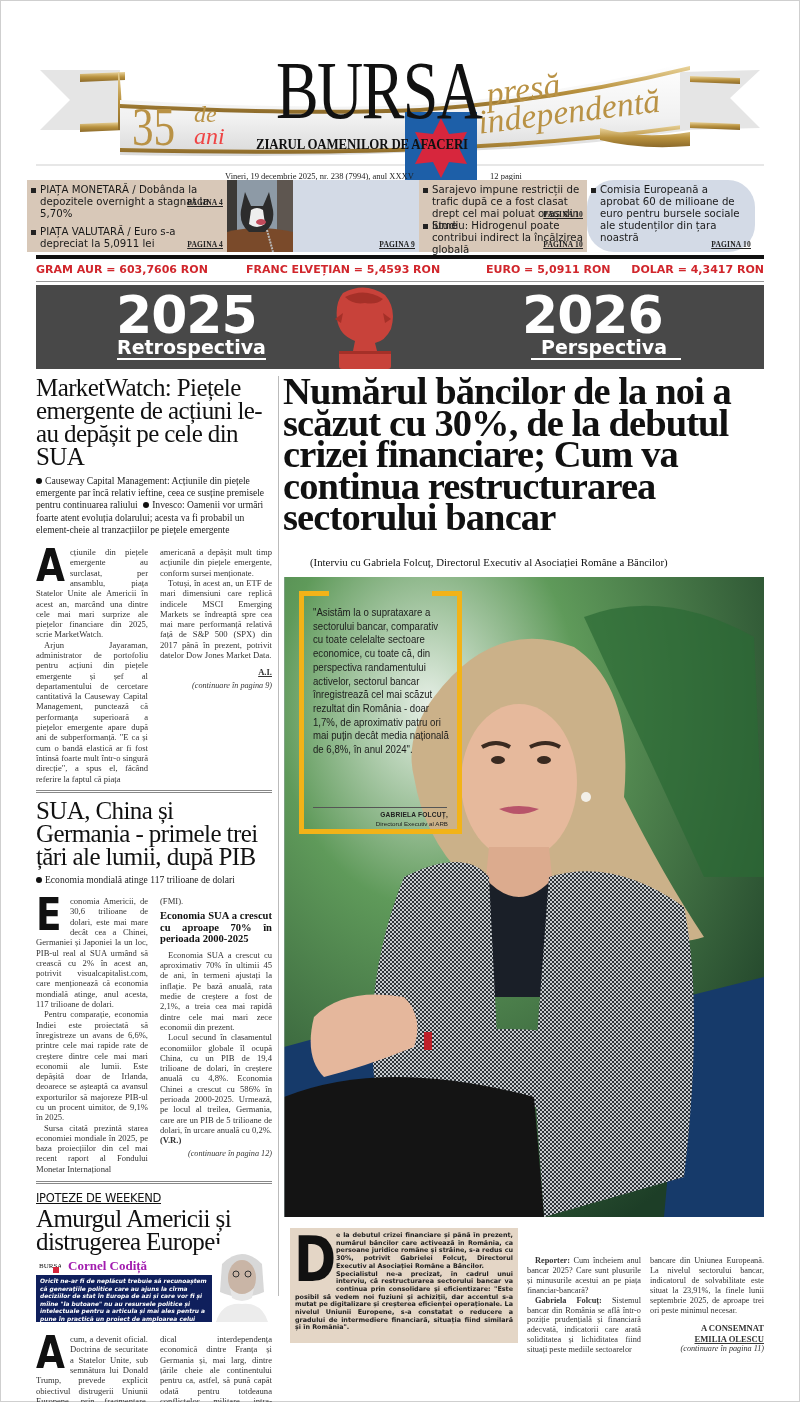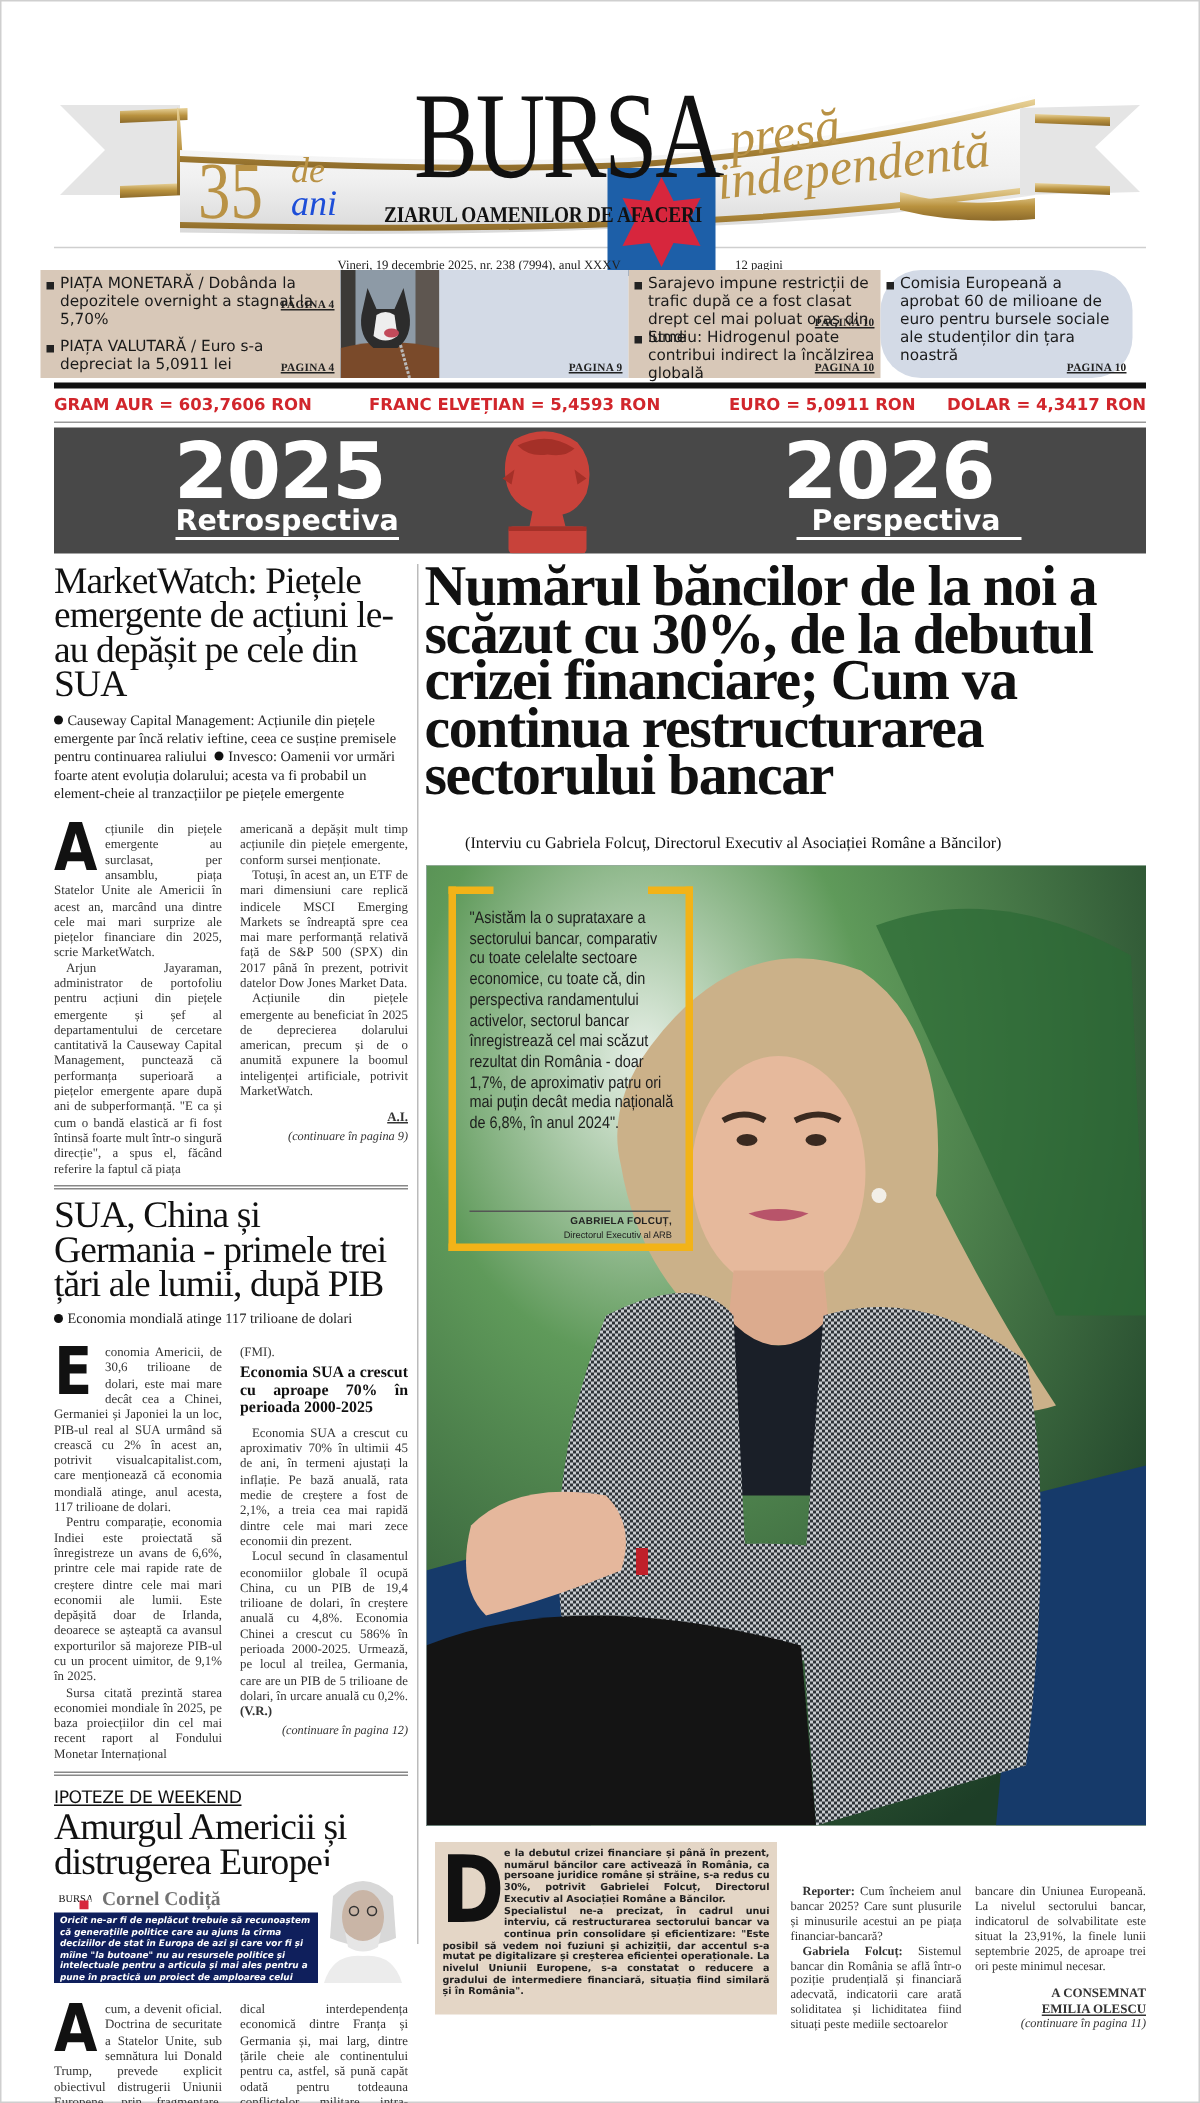--- a/index.html
+++ b/index.html
@@ -9,21 +9,21 @@
 
   
   .masthead { position: absolute; left: 0; top: 0; width: 800px; height: 170px; }
   .ribbon-svg { position: absolute; left: 0; top: 0; width: 800px; height: 170px; }
   .logo-title { position: absolute; left: 276px; top: 50px; font-family: "Liberation Serif", serif; font-size: 82px; line-height: 82px; letter-spacing: -2px; transform: scaleX(0.78); transform-origin: left top; color: #111; font-weight: normal; }
   .logo-sub { position: absolute; left: 256px; top: 136px; font-family: "Liberation Serif", serif; font-size: 15px; font-weight: bold; color: #111; letter-spacing: -0.2px; transform: scaleX(0.86); transform-origin: left top; white-space: nowrap; }
   .logo-mark { position: absolute; left: 405px; top: 112px; width: 72px; height: 72px; background: #1d5fa8; }
   .logo-mark svg { position: absolute; left: 0; top: 0; }
   .years-num { position: absolute; left: 132px; top: 100px; font-family: "Liberation Serif", serif; font-size: 54px; line-height: 54px; color: #b99245; font-style: normal; transform: scaleX(0.8); transform-origin: left top; }
   .years-de { position: absolute; left: 194px; top: 102px; font-family: "Liberation Serif", serif; font-style: italic; font-size: 24px; line-height: 24px; color: #b99245; }
-  .years-ani { position: absolute; left: 194px; top: 124px; font-family: "Liberation Serif", serif; font-style: italic; font-size: 24px; line-height: 24px; color: #1d4ed8; }
+  .years-ani { position: absolute; left: 194px; top: 124px; font-family: "Liberation Serif", serif; font-style: italic; font-size: 24px; line-height: 24px; color: #ef4444; }
   .press-1 { position: absolute; left: 484px; top: 78px; font-family: "Liberation Serif", serif; font-style: italic; font-size: 34px; line-height: 34px; color: #b99245; transform: rotate(-8deg); transform-origin: left top; }
   .press-2 { position: absolute; left: 476px; top: 106px; font-family: "Liberation Serif", serif; font-style: italic; font-size: 34px; line-height: 34px; color: #b99245; transform: rotate(-7deg); transform-origin: left top; }
   .issue-line { position: absolute; left: 225px; top: 171px; font-family: "Liberation Serif", serif; font-size: 8.5px; color: #222; white-space: nowrap; }
   .pages-count { position: absolute; left: 490px; top: 171px; font-family: "Liberation Serif", serif; font-size: 8.5px; color: #222; }
 
   
   .teasers { position: absolute; left: 27px; top: 180px; width: 728px; height: 52px; display: flex; }
   .teaser { position: relative; height: 72px; font-family: "DejaVu Sans", sans-serif; font-size: 10.2px; line-height: 12px; color: #1a1a1a; }
   .teaser.tan { background: #d8c8b8; }
   .teaser.blue { background: #d3dae6; }
@@ -55,21 +55,21 @@
   .body-text p { text-indent: 8px; }
   .body-text p.noindent { text-indent: 0; }
   .dropcap { float: left; font-family: "DejaVu Sans", sans-serif; font-weight: bold; font-size: 44px; line-height: 36px; margin: 1px 4px 0 0; color: #111; transform: scaleX(0.85); transform-origin: left top; width: 30px; }
   .byline { text-align: right; font-weight: bold; font-size: 8.6px; text-decoration: underline; }
   .cont { text-align: right; font-style: italic; font-size: 8.2px; color: #333; }
   .hr-double { height: 3px; border-top: 1px solid #888; border-bottom: 1px solid #888; }
   .subhead { font-family: "Liberation Serif", serif; font-weight: bold; font-size: 10.6px; line-height: 11.5px; color: #111; margin: 4px 0 5px; }
   .kicker { font-family: "DejaVu Sans", sans-serif; font-size: 11.5px; line-height: 13px; text-decoration: underline; color: #111; letter-spacing: -0.3px; }
   .author-row { position: relative; height: 18px; }
   .author-logo { position: absolute; left: 3px; top: 2px; width: 22px; height: 14px; }
-  .author-name { position: absolute; left: 32px; top: 1px; font-family: "Liberation Serif", serif; font-weight: bold; font-size: 13px; color: #737373; text-align: right; }
+  .author-name { position: absolute; left: 32px; top: 1px; font-family: "Liberation Serif", serif; font-weight: bold; font-size: 13px; color: #a21caf; text-align: right; }
   .opinion-box { position: relative; height: 47px; background: #0f1f5c; color: #fff; font-family: "DejaVu Sans", sans-serif; font-style: italic; font-weight: bold; font-size: 5.9px; line-height: 7.6px; padding: 3px 64px 3px 4px; }
   .author-photo { position: absolute; right: 0; top: -31px; width: 60px; height: 78px; }
 
   
   .main-headline { position: absolute; left: 283px; top: 376px; width: 470px; font-family: "Liberation Serif", serif; font-size: 38.5px; line-height: 31.5px; letter-spacing: -0.9px; color: #111; }
   .main-sub { position: absolute; left: 310px; top: 556px; font-family: "Liberation Serif", serif; font-size: 10.8px; color: #111; white-space: nowrap; }
   .photo { position: absolute; left: 284px; top: 577px; width: 480px; height: 640px; overflow: hidden; background: #2e5a3a; }
   .quote-box { position: absolute; left: 299px; top: 591px; width: 163px; height: 243px; }
   .quote-frame { position: absolute; inset: 0; border: 5px solid #f2b318; border-top: none; }
   .quote-top-l { position: absolute; left: 0; top: 0; width: 30px; height: 5px; background: #f2b318; }
@@ -219,21 +219,20 @@
     </p>
     <div class="two-col" style="margin-top:11px;">
       <div class="body-text">
         <span class="dropcap">A</span>
         <p class="noindent">cțiunile din piețele emergente au surclasat, per ansamblu, piața Statelor Unite ale Americii în acest an, marcând una dintre cele mai mari surprize ale piețelor financiare din 2025, scrie MarketWatch.</p>
         <p>Arjun Jayaraman, administrator de portofoliu pentru acțiuni din piețele emergente și șef al departamentului de cercetare cantitativă la Causeway Capital Management, punctează că performanța superioară a piețelor emergente apare după ani de subperformanță. "E ca și cum o bandă elastică ar fi fost întinsă foarte mult într-o singură direcție", a spus el, făcând referire la faptul că piața</p>
       </div>
       <div class="body-text">
         <p class="noindent">americană a depășit mult timp acțiunile din piețele emergente, conform sursei menționate.</p>
         <p>Totuși, în acest an, un ETF de mari dimensiuni care replică indicele MSCI Emerging Markets se îndreaptă spre cea mai mare performanță relativă față de S&amp;P 500 (SPX) din 2017 până în prezent, potrivit datelor Dow Jones Market Data.</p>
-        <p>Acțiunile din piețele emergente au beneficiat în 2025 de deprecierea dolarului american, precum și de o anumită expunere la boomul inteligenței artificiale, potrivit MarketWatch.</p>
         <div class="byline" style="margin-top:7px;">A.I.</div>
         <div class="cont" style="margin-top:3px;">(continuare în pagina 9)</div>
       </div>
     </div>
   </article>
 
   <div class="hr-double" style="margin-top:6px;"></div>
 
   <article>
     <h2 class="headline-l" style="margin-top:6px;">SUA, China și Germania - primele trei țări ale lumii, după PIB</h2>

